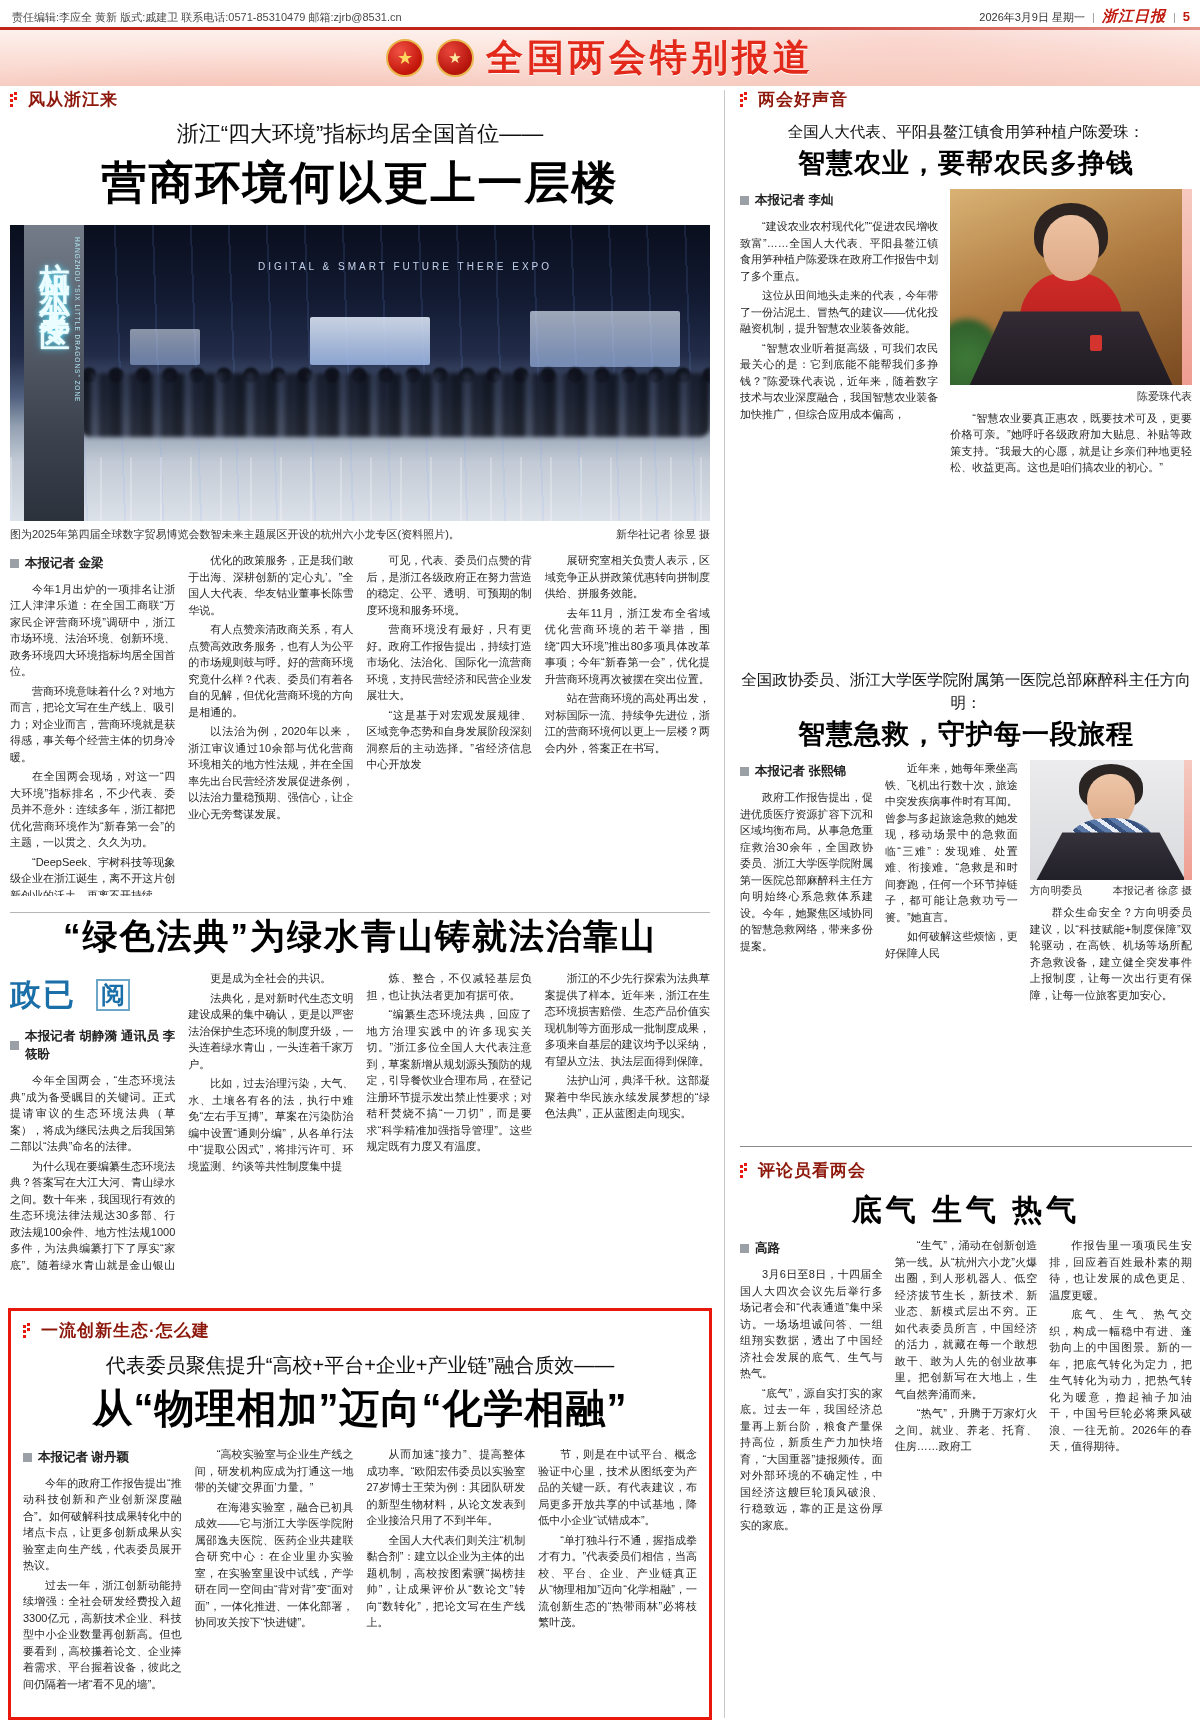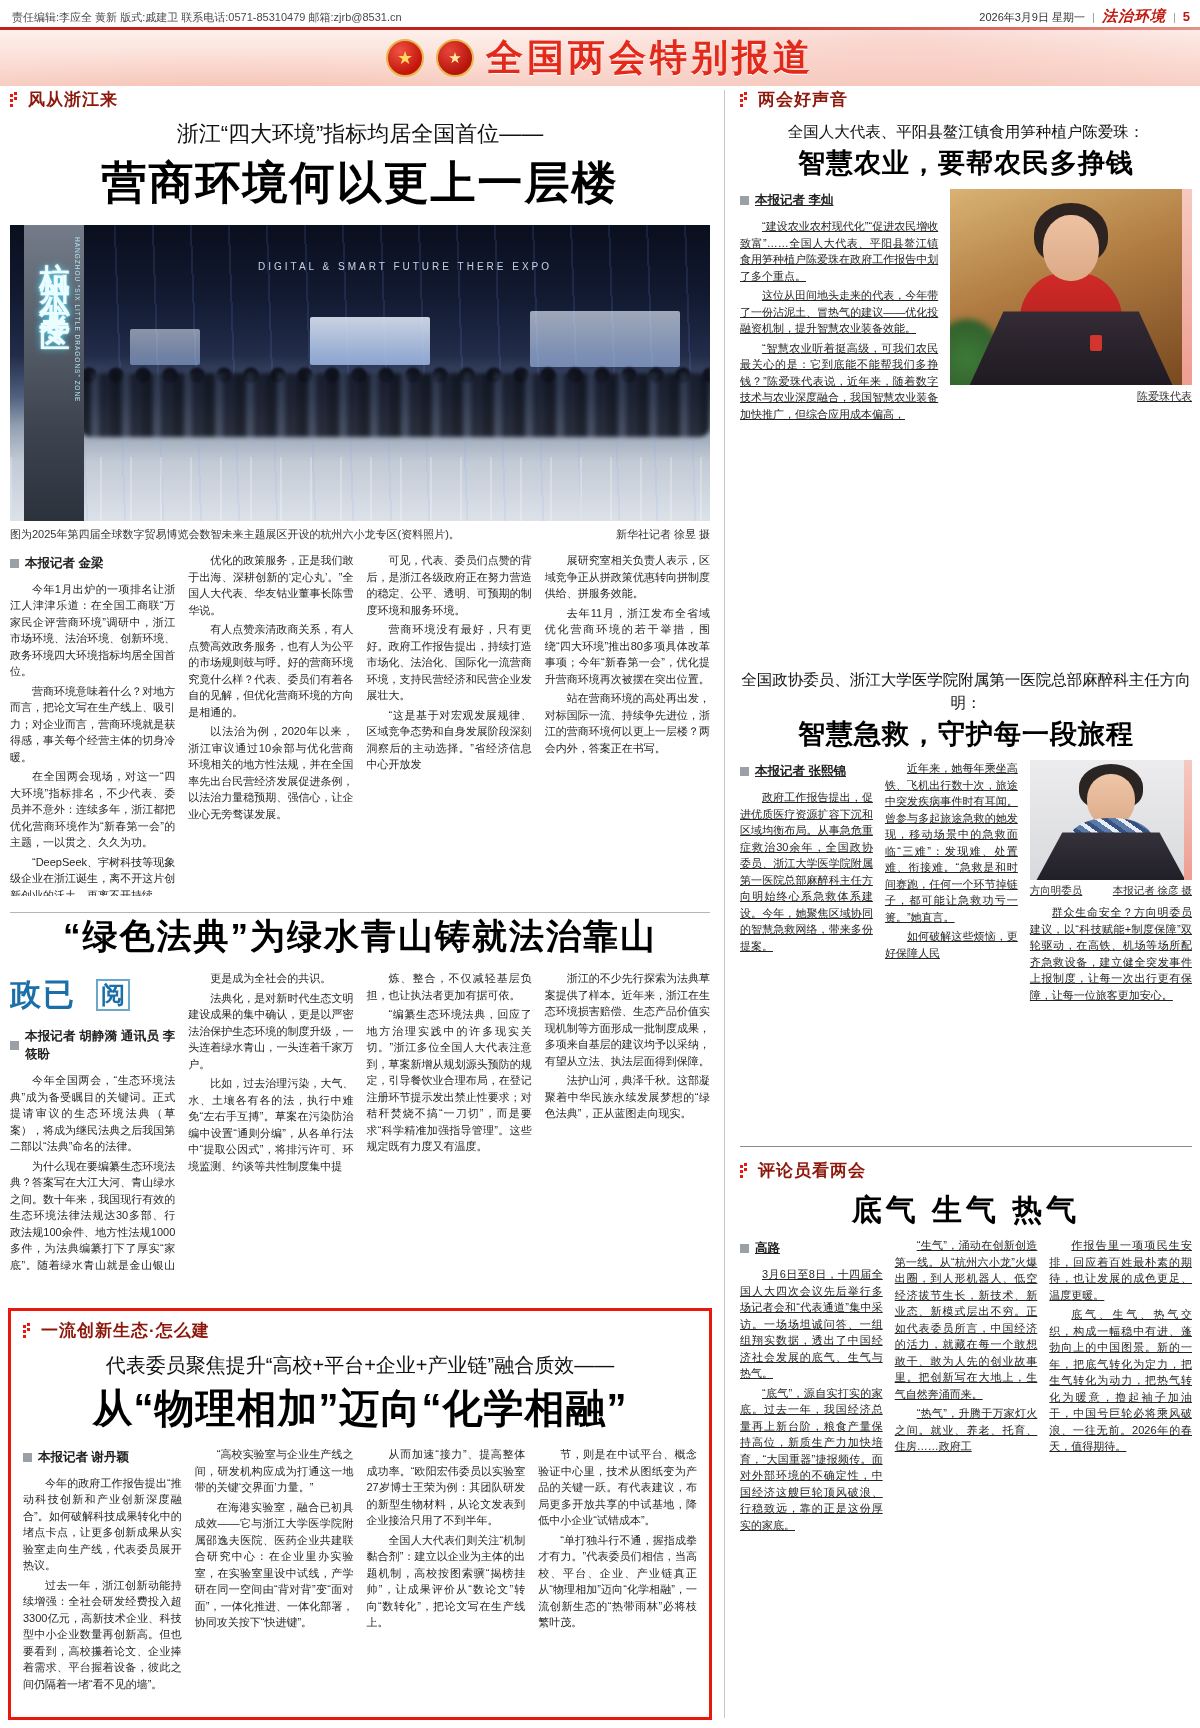--- a/index.html
+++ b/index.html
@@ -70,21 +70,21 @@
   #green-article .cols { height:300px; }
   
   #innovation-box { position:absolute; left:8px; top:1308px; width:704px; height:412px; border:3px solid #e8180c; padding:8px 12px 10px; background:#fff; }
   .kicker-m { text-align:center; font-size:20px; color:#111; margin:10px 0 2px; }
   .headline-box { text-align:center; font-size:40px; font-weight:900; color:#000; letter-spacing:1px; margin-bottom:10px; }
   #innovation-box .cols { height:268px; }
   
   #sidebar { position:absolute; left:740px; top:88px; width:452px; }
   .sb-kicker { text-align:center; font-size:15.5px; color:#111; margin:10px 0 2px; line-height:1.45; }
   .sb-headline { text-align:center; font-size:27px; font-weight:900; color:#000; letter-spacing:1px; margin-bottom:8px; }
-  .sb-cols { display:flex; gap:12px; overflow:hidden;text-decoration:underline; }
+  .sb-cols { display:flex; gap:12px; overflow:hidden; }
   .sb-cols .c { flex:1; font-size:11px; line-height:1.5; text-align:justify; color:#262626; }
   .sb-cols .c.wide { flex:1.22; }
   .sb-cols p { text-indent:2em; margin-bottom:3px; }
   #a1-cols { height:470px; }
   #a2-cols { height:372px; }
   .photo-frame { width:100%; position:relative; overflow:hidden; margin-bottom:3px; }
   .pf-caption { text-align:right; font-size:11px; color:#333; margin-bottom:5px; }
   .pf-caption-row { display:flex; justify-content:space-between; font-size:10.5px; color:#333; margin-bottom:5px; }
   
   .portrait1 { height:196px; background:linear-gradient(160deg,#d9b274 0%,#b07c42 45%,#77481f 100%); }
@@ -109,21 +109,21 @@
   #cm-cols { height:492px; }
 </style>
 </head>
 <body>
 
 <div class="topbar">
   <span>责任编辑:李应全 黄新 版式:戚建卫 联系电话:0571-85310479 邮箱:zjrb@8531.cn</span>
   <span class="topbar-right">
     <span>2026年3月9日 星期一</span>
     <span class="sep">|</span>
-    <span class="masthead">法治环境</span>
+    <span class="masthead">浙江日报</span>
     <span class="sep">|</span>
     <span class="pageno">5</span>
   </span>
 </div>
 <div class="topbar-rule"></div>
 
 <div class="banner">
   <div class="wave1"></div>
   <div class="wave2"></div>
   <div class="banner-inner">
@@ -302,20 +302,23 @@
         <div class="photo-frame portrait1">
           <div class="bgblob"></div>
           <div class="hair"></div>
           <div class="scarf"></div>
           <div class="face"></div>
           <div class="jacket"></div>
           <div class="badge"></div>
           <div class="edge"></div>
         </div>
         <div class="pf-caption">陈爱珠代表</div>
+        <div>
+            <p>“智慧农业要真正惠农，既要技术可及，更要价格可亲。”她呼吁各级政府加大贴息、补贴等政策支持。“我最大的心愿，就是让乡亲们种地更轻松、收益更高。这也是咱们搞农业的初心。”</p>
+          </div>
       </div>
     </div>
   </div>
 
   <div>
     <div class="sb-kicker">全国政协委员、浙江大学医学院附属第一医院总部麻醉科主任方向明：</div>
     <div class="sb-headline">智慧急救，守护每一段旅程</div>
     <div class="sb-cols" id="a2-cols">
       <div class="c">
         <div class="byline">

